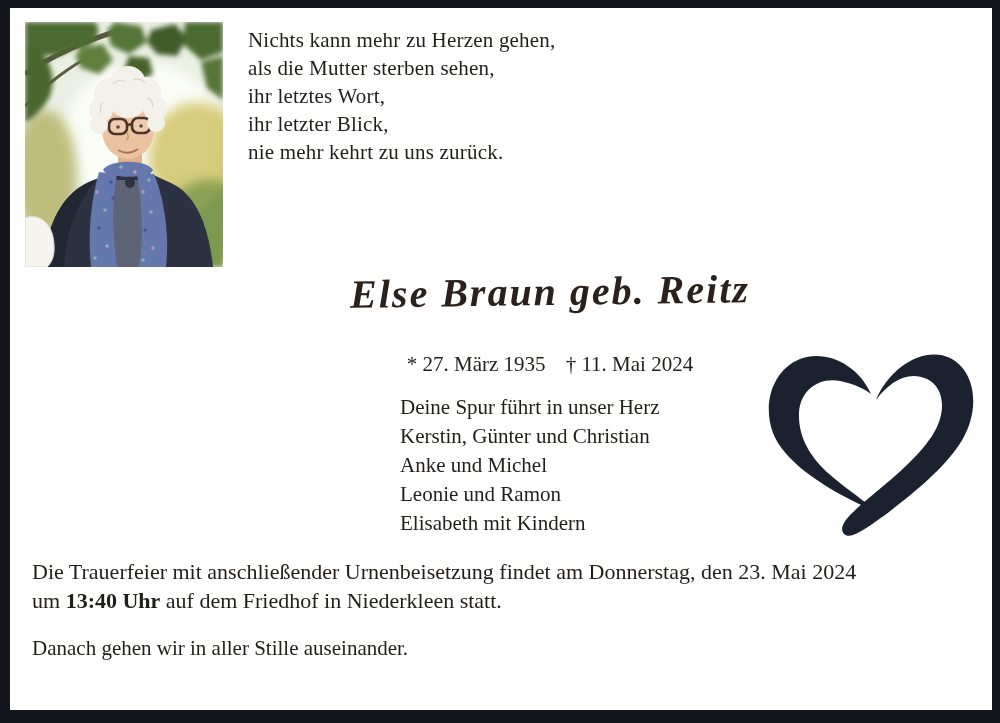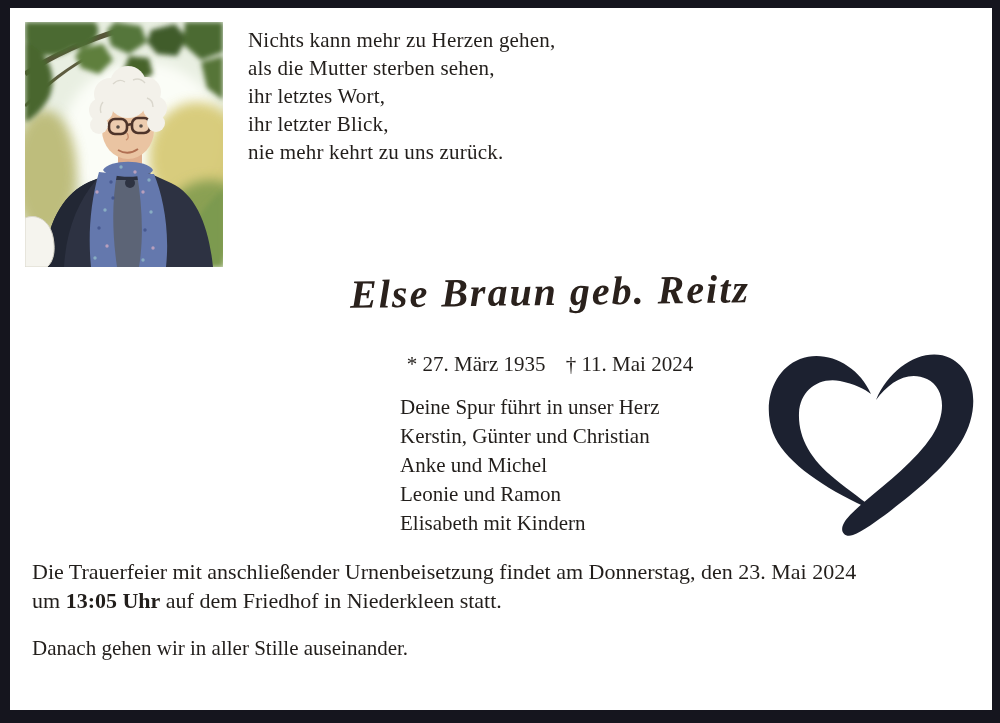--- a/index.html
+++ b/index.html
@@ -179,21 +179,21 @@
                  C 83,190 78,184 81,177
                  C 84,170 92,163 101,155
                  C 126,134 154,112 170,88
                  C 185,65 183,40 165,31
                  C 146,22 127,34 114,52 Z"></path>
       </g>
     </svg>
 
     <div class="abs funeral">
       <span class="line">Die Trauerfeier mit anschließender Urnenbeisetzung findet am Donnerstag, den 23. Mai 2024</span>
-      <span class="line"><span>um </span><span class="bold">13:05 Uhr</span><span> auf dem Friedhof in Niederkleen statt.</span></span>
+      <span class="line"><span>um </span><span class="bold">13:40 Uhr</span><span> auf dem Friedhof in Niederkleen statt.</span></span>
     </div>
 
     <div class="abs closing">
       <span class="line">Danach gehen wir in aller Stille auseinander.</span>
     </div>
 
   </div>
 </div>
 
 </body></html>

